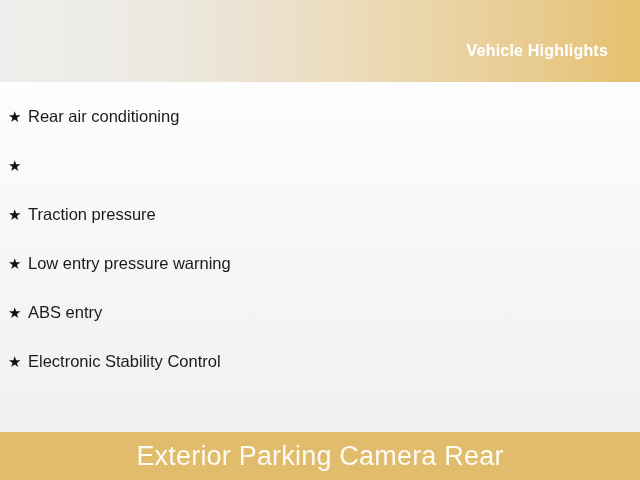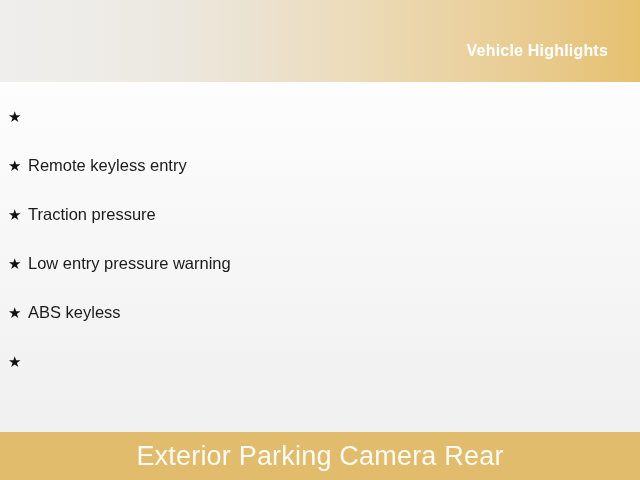--- a/index.html
+++ b/index.html
@@ -109,44 +109,45 @@
 
   <div class="header">
     <div class="header-title">Vehicle Highlights</div>
   </div>
 
   <div class="content">
     <ul class="feature-list">
 
       <li class="feature-item">
         <span class="bullet-star">★</span>
+        <span class="feature-label">Rear air conditioning</span>
       </li>
 
       <li class="feature-item">
         <span class="bullet-star">★</span>
-        <span class="feature-label">Remote keyless entry</span>
       </li>
 
       <li class="feature-item">
         <span class="bullet-star">★</span>
         <span class="feature-label">Traction pressure</span>
       </li>
 
       <li class="feature-item">
         <span class="bullet-star">★</span>
         <span class="feature-label">Low entry pressure warning</span>
       </li>
 
       <li class="feature-item">
         <span class="bullet-star">★</span>
-        <span class="feature-label">ABS keyless</span>
+        <span class="feature-label">ABS entry</span>
       </li>
 
       <li class="feature-item">
         <span class="bullet-star">★</span>
+        <span class="feature-label">Electronic Stability Control</span>
       </li>
 
       <li class="feature-item">
         <span class="bullet-star">★</span>
       </li>
 
     </ul>
   </div>
 
   <div class="footer">

